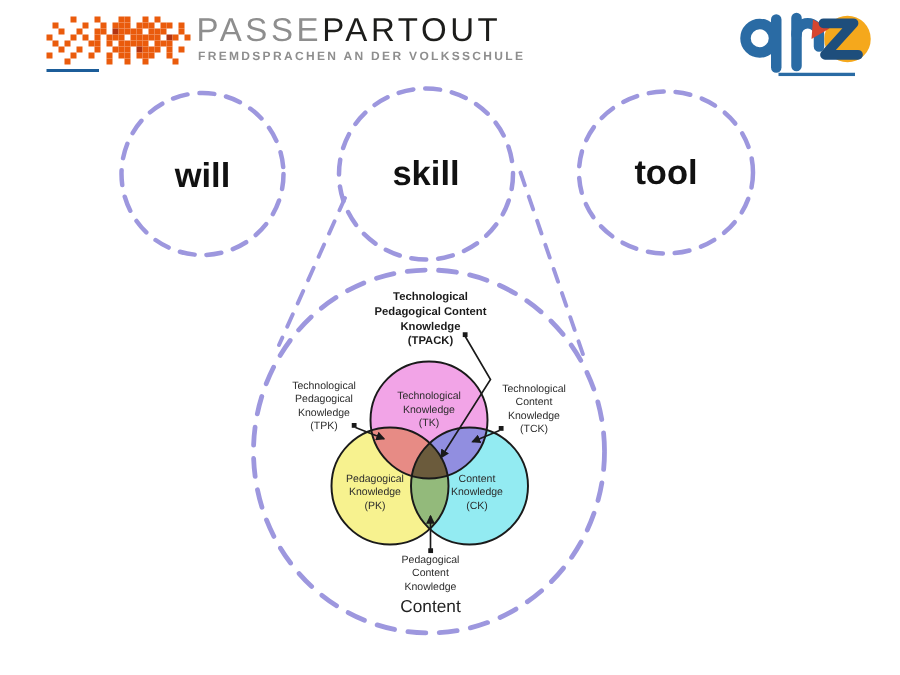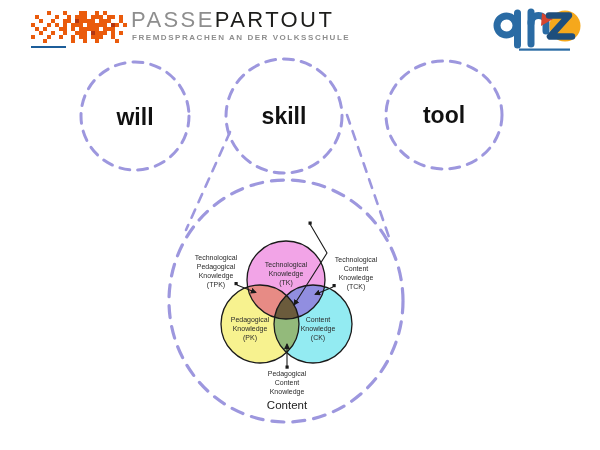--- a/index.html
+++ b/index.html
@@ -289,20 +289,24 @@
       <div></div>
     </div>
   <div id="pp-sub" style="color: rgb(142, 142, 142);">FREMDSPRACHEN AN DER VOLKSSCHULE</div>
   <div id="pp-wordmark"><span style="color: rgb(142, 142, 142);">PASSE</span><span style="color: rgb(29, 29, 27);">PARTOUT</span></div>
   <div id="pp-underline" style="background: rgb(28, 93, 153);"></div>
 
   <div class="concept-label" style="left:135px;top:117px">will</div>
   <div class="concept-label" style="left:444px;top:115px">tool</div>
   <div class="concept-label" style="left:284px;top:116px">skill</div>
 
+  <div class="venn-label bold" style="left:287px;top:193px;width:130px">Technological
+Pedagogical Content
+Knowledge
+(TPACK)</div>
   <div class="venn-label" style="left:216px;top:253px;width:80px">Technological
 Pedagogical
 Knowledge
 (TPK)</div>
   <div class="venn-label" style="left:356px;top:255px;width:80px">Technological
 Content
 Knowledge
 (TCK)</div>
   <div class="venn-label" style="left:286px;top:260px;width:80px">Technological
 Knowledge

